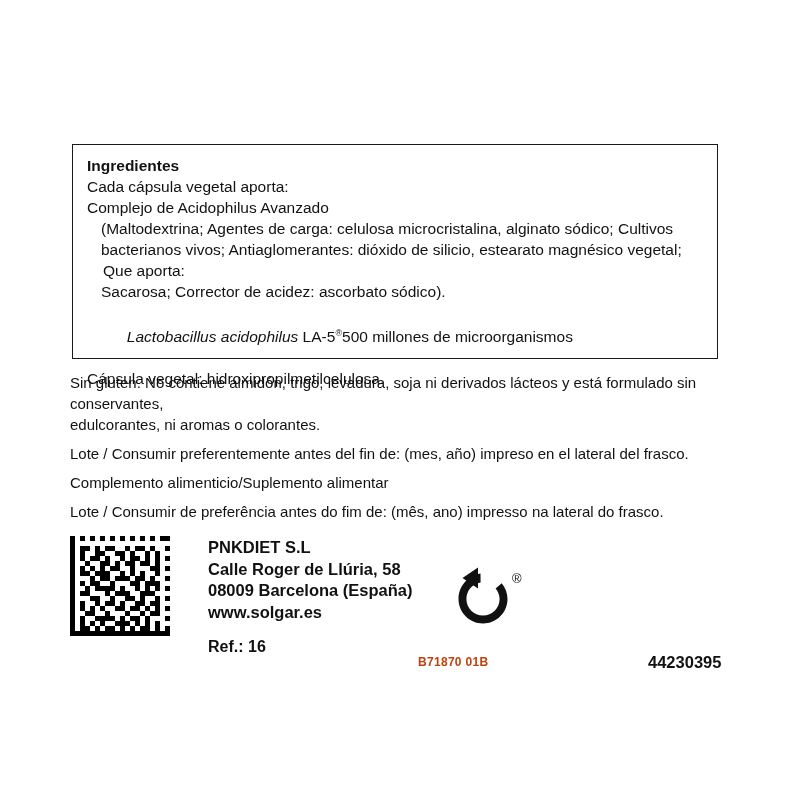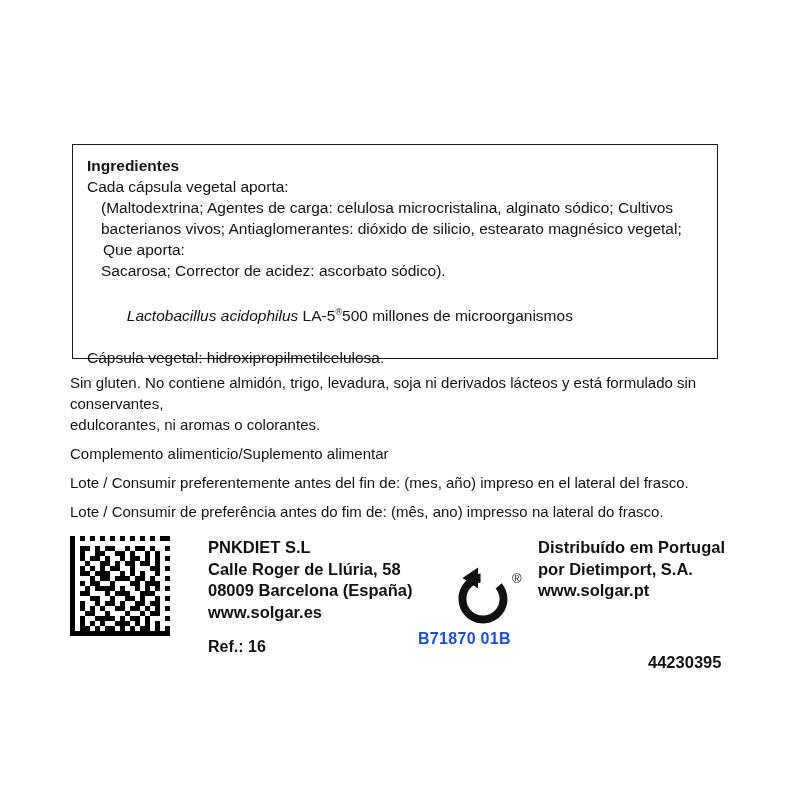--- a/index.html
+++ b/index.html
@@ -119,24 +119,24 @@
   .recycle {
     position: absolute;
     left: 380px;
     top: 34px;
     width: 76px;
     height: 62px;
   }
   .batch {
     position: absolute;
     left: 348px;
-    top: 97px;
-    font-size: 16px;
-    font-weight: 700;
-    color: #1d4ed8;
+    top: 122px;
+    font-size: 12px;
+    font-weight: 700;
+    color: #c2410c;
     letter-spacing: 0.3px;
   }
   .distrib {
     position: absolute;
     left: 468px;
     top: 4px;
     font-size: 16.5px;
     line-height: 21.5px;
     font-weight: 700;
     color: #111111;
@@ -151,35 +151,36 @@
   }
 </style>
 </head>
 <body>
 
 <div class="label">
 
   <div class="ingredients-box">
     <div class="ing-title">Ingredientes</div>
     <div class="ing-line">Cada cápsula vegetal aporta:</div>
+    <div class="ing-line">Complejo de Acidophilus Avanzado</div>
     <div class="ing-line ing-indent">(Maltodextrina; Agentes de carga: celulosa microcristalina, alginato sódico; Cultivos</div>
     <div class="ing-line ing-indent">bacterianos vivos; Antiaglomerantes: dióxido de silicio, estearato magnésico vegetal;</div>
     <div class="ing-line ing-indent2">Que aporta:</div>
     <div class="ing-line ing-indent">Sacarosa; Corrector de acidez: ascorbato sódico).</div>
     <div class="ing-line ing-indent">
       <span class="ital">Lactobacillus acidophilus</span><span> LA-5</span><span class="sup">®</span><span>500 millones de microorganismos</span>
     </div>
     <div class="ing-line">Cápsula vegetal: hidroxipropilmetilcelulosa.</div>
   </div>
 
   <div class="free-text">
     <div class="ft-line">Sin gluten. No contiene almidón, trigo, levadura, soja ni derivados lácteos y está formulado sin conservantes,</div>
     <div class="ft-line">edulcorantes, ni aromas o colorantes.</div>
+    <div class="ft-line ft-gap">Lote / Consumir preferentemente antes del fin de: (mes, año) impreso en el lateral del frasco.</div>
     <div class="ft-line ft-gap">Complemento alimenticio/Suplemento alimentar</div>
-    <div class="ft-line ft-gap">Lote / Consumir preferentemente antes del fin de: (mes, año) impreso en el lateral del frasco.</div>
     <div class="ft-line ft-gap">Lote / Consumir de preferência antes do fim de: (mês, ano) impresso na lateral do frasco.</div>
   </div>
 
 
   <div class="bottom">
 
     <svg class="datamatrix" viewBox="0 0 20 20" shape-rendering="crispEdges">
       <rect x="0" y="0" width="20" height="20" fill="#ffffff"></rect>
       <g fill="#000000">
         <rect x="0" y="0" width="1" height="20"></rect>
@@ -316,21 +317,16 @@
     <svg class="recycle" viewBox="0 0 76 62">
       <g fill="#111111">
         <path d="M30.5 6.5 C18 8.5 8.5 19 8.5 32 C8.5 45.5 19.5 56.5 33 56.5 C46.5 56.5 57.5 45.5 57.5 32 C57.5 26 55.3 20.4 51.7 16.2 L45.6 21.4 C48.1 24.3 49.6 28 49.6 32 C49.6 41.2 42.2 48.6 33 48.6 C23.8 48.6 16.4 41.2 16.4 32 C16.4 23.6 22.6 16.7 30.6 15.6 Z"></path>
         <path d="M28 0.5 L28 21.5 L12.5 11 Z"></path>
       </g>
       <text x="62" y="16" font-family="'Liberation Sans', sans-serif" font-size="13" fill="#111111">®</text>
     </svg>
 
     <div class="batch">B71870 01B</div>
 
-    <div class="distrib">
-      <div>Distribuído em Portugal</div>
-      <div>por Dietimport, S.A.</div>
-      <div>www.solgar.pt</div>
-    </div>
     <div class="code-right">44230395</div>
   </div>
 
 </div>
 
 </body></html>

